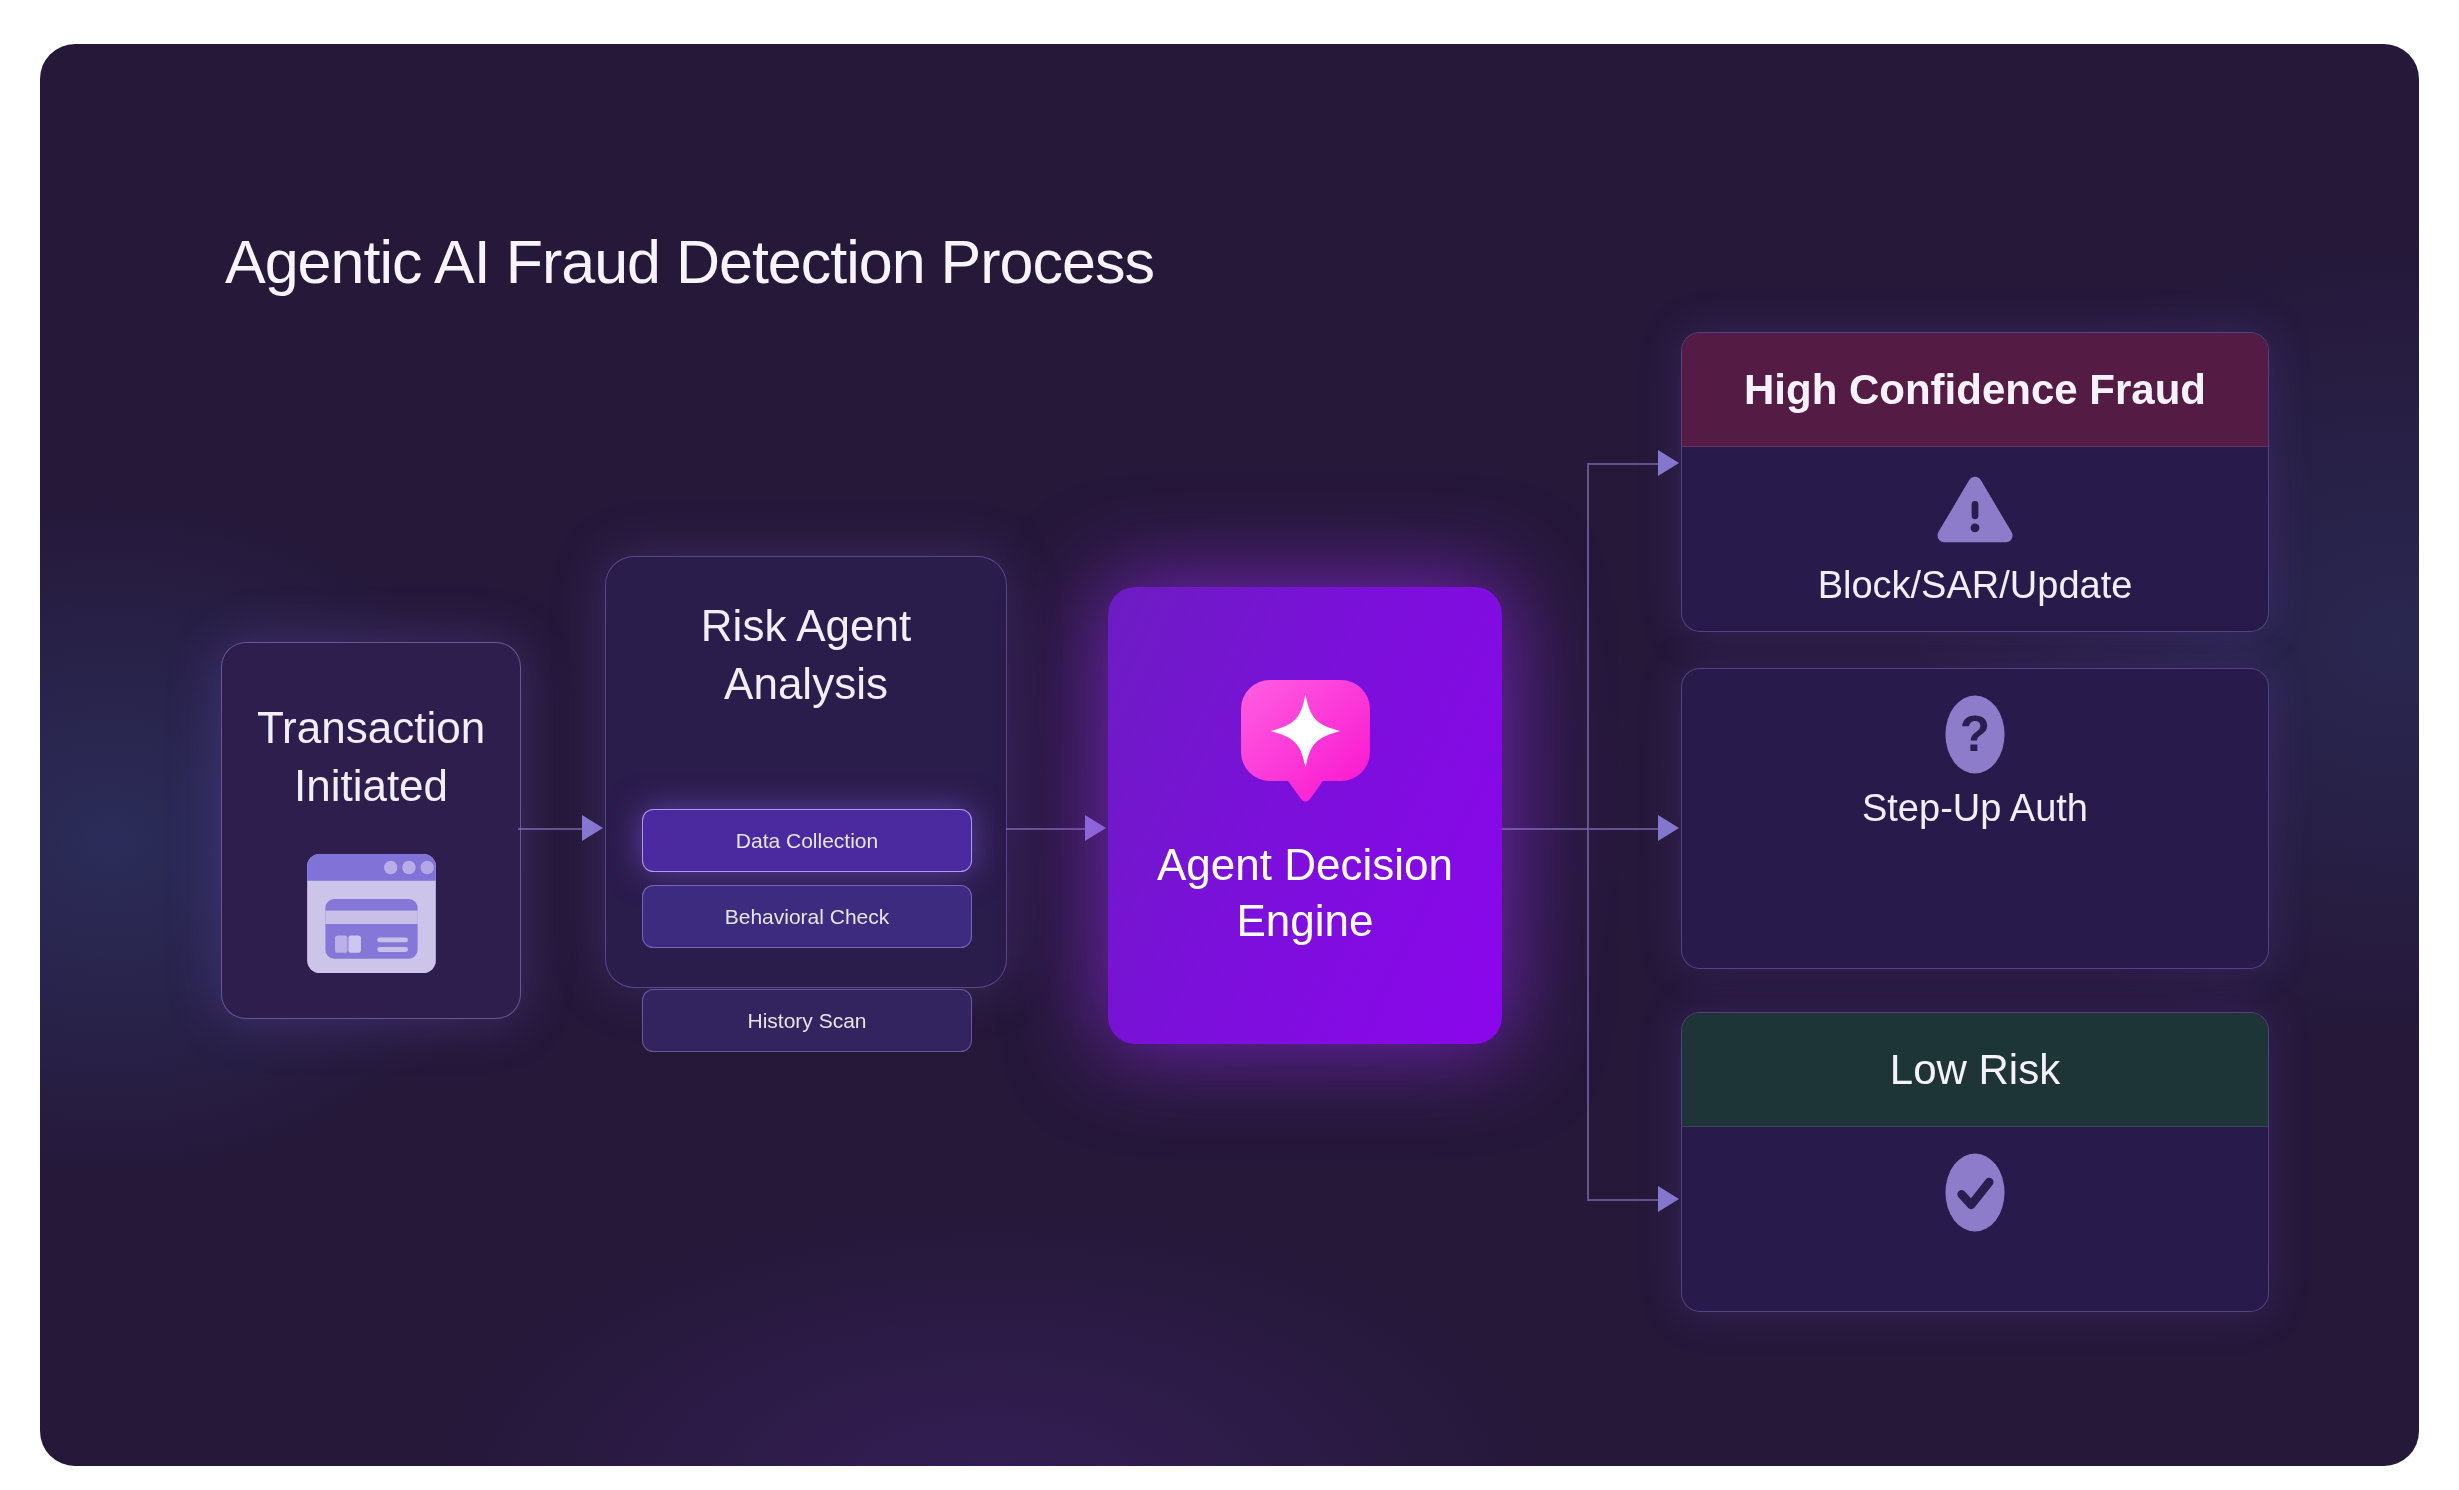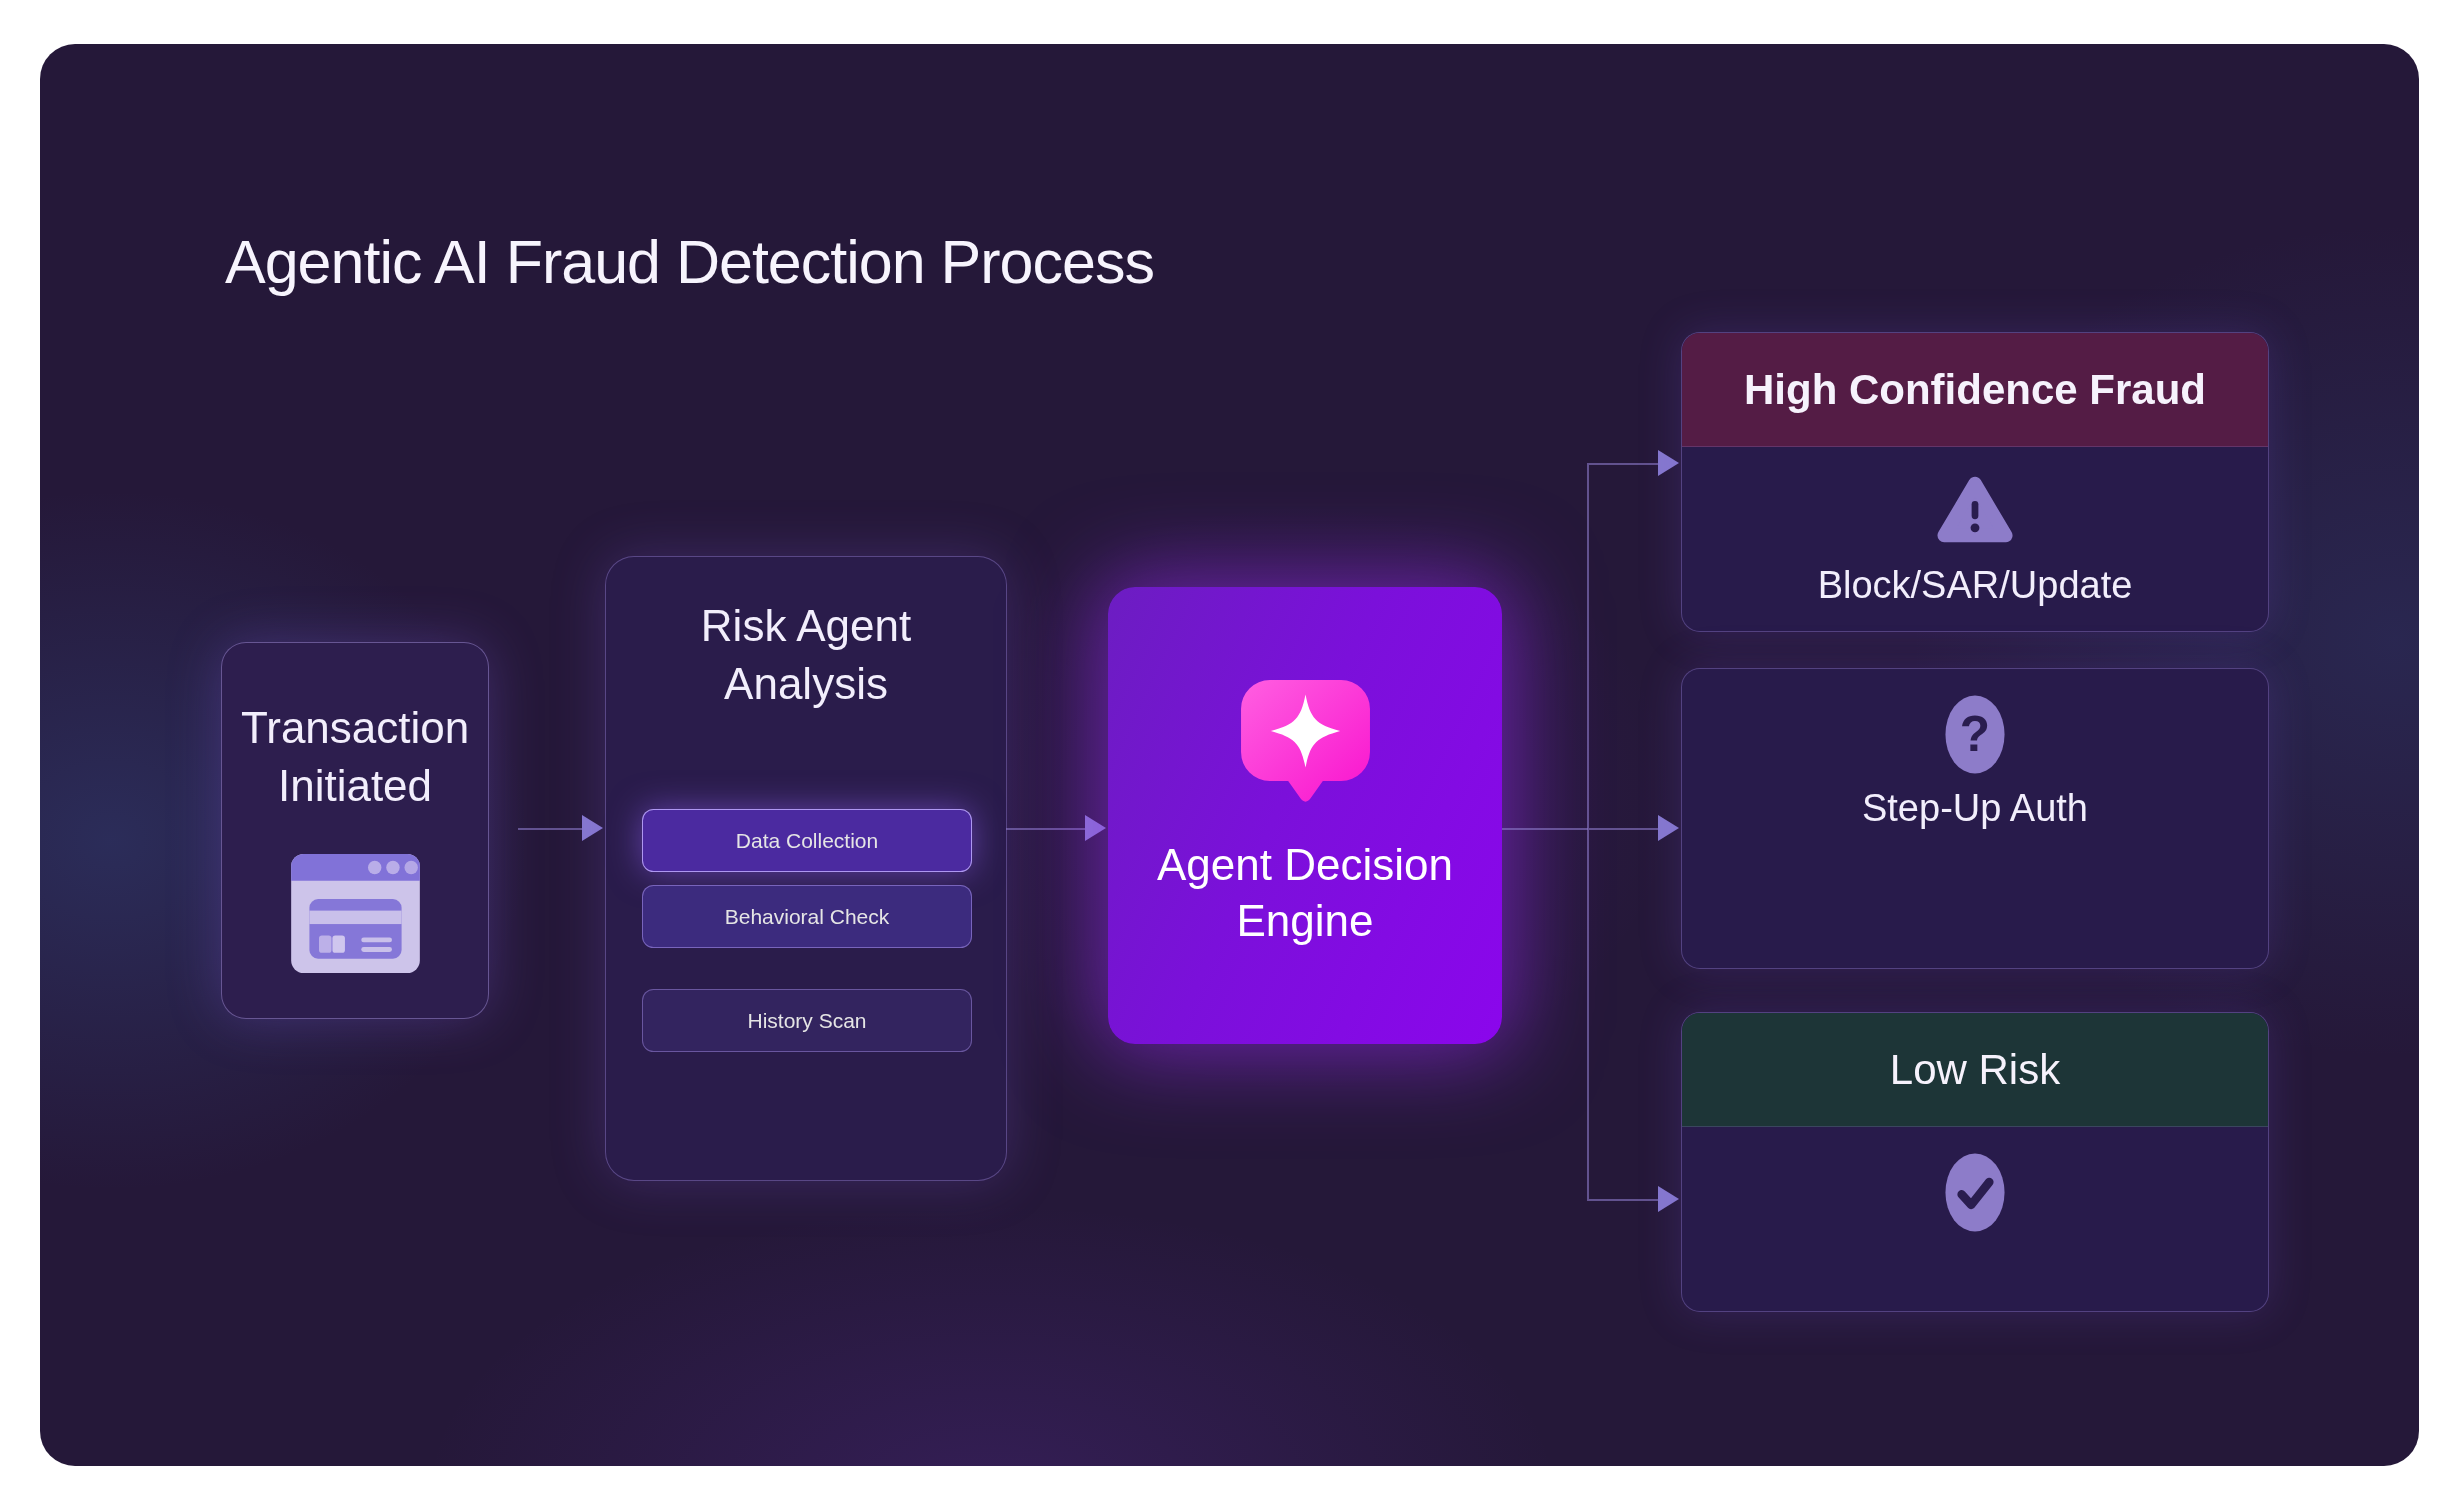--- a/index.html
+++ b/index.html
@@ -21,32 +21,32 @@
       #251839;
     overflow:hidden;
   }
   .title{
     position:absolute;left:173px;top:171px;
     font-size:61px;font-weight:500;letter-spacing:-1px;
     color:#f7f4fd;margin:12px;
   }
   .node{position:absolute;box-sizing:border-box;text-align:center;}
   .txn{
-    left:181px;top:598px;width:268px;height:377px;
+    left:181px;top:598px;width:300px;height:377px;
     background:#2d1e4e;border:1.9px solid rgba(176,156,232,0.45);
     border-radius:25px;
     box-shadow:0 0 53px rgba(130,92,224,0.30);
   }
   .txn .lbl{
     margin:56px 19px 0;
     font-size:44px;line-height:58px;color:#f2eefc;font-weight:400;
   }
   .txn svg{margin-top:38px;}
   .risk{
-    left:565px;top:512px;width:402px;height:625px;
+    left:565px;top:512px;width:402px;height:432px;
     background:#2a1c4b;border:1.9px solid rgba(160,138,222,0.40);
     border-radius:29px;
     box-shadow:0 0 53px rgba(130,92,224,0.25);
   }
   .risk .lbl{
     margin:40px 29px 0;
     font-size:44px;line-height:58px;color:#f2eefc;
   }
   .pill{
     position:absolute;left:36px;width:330px;height:63px;

